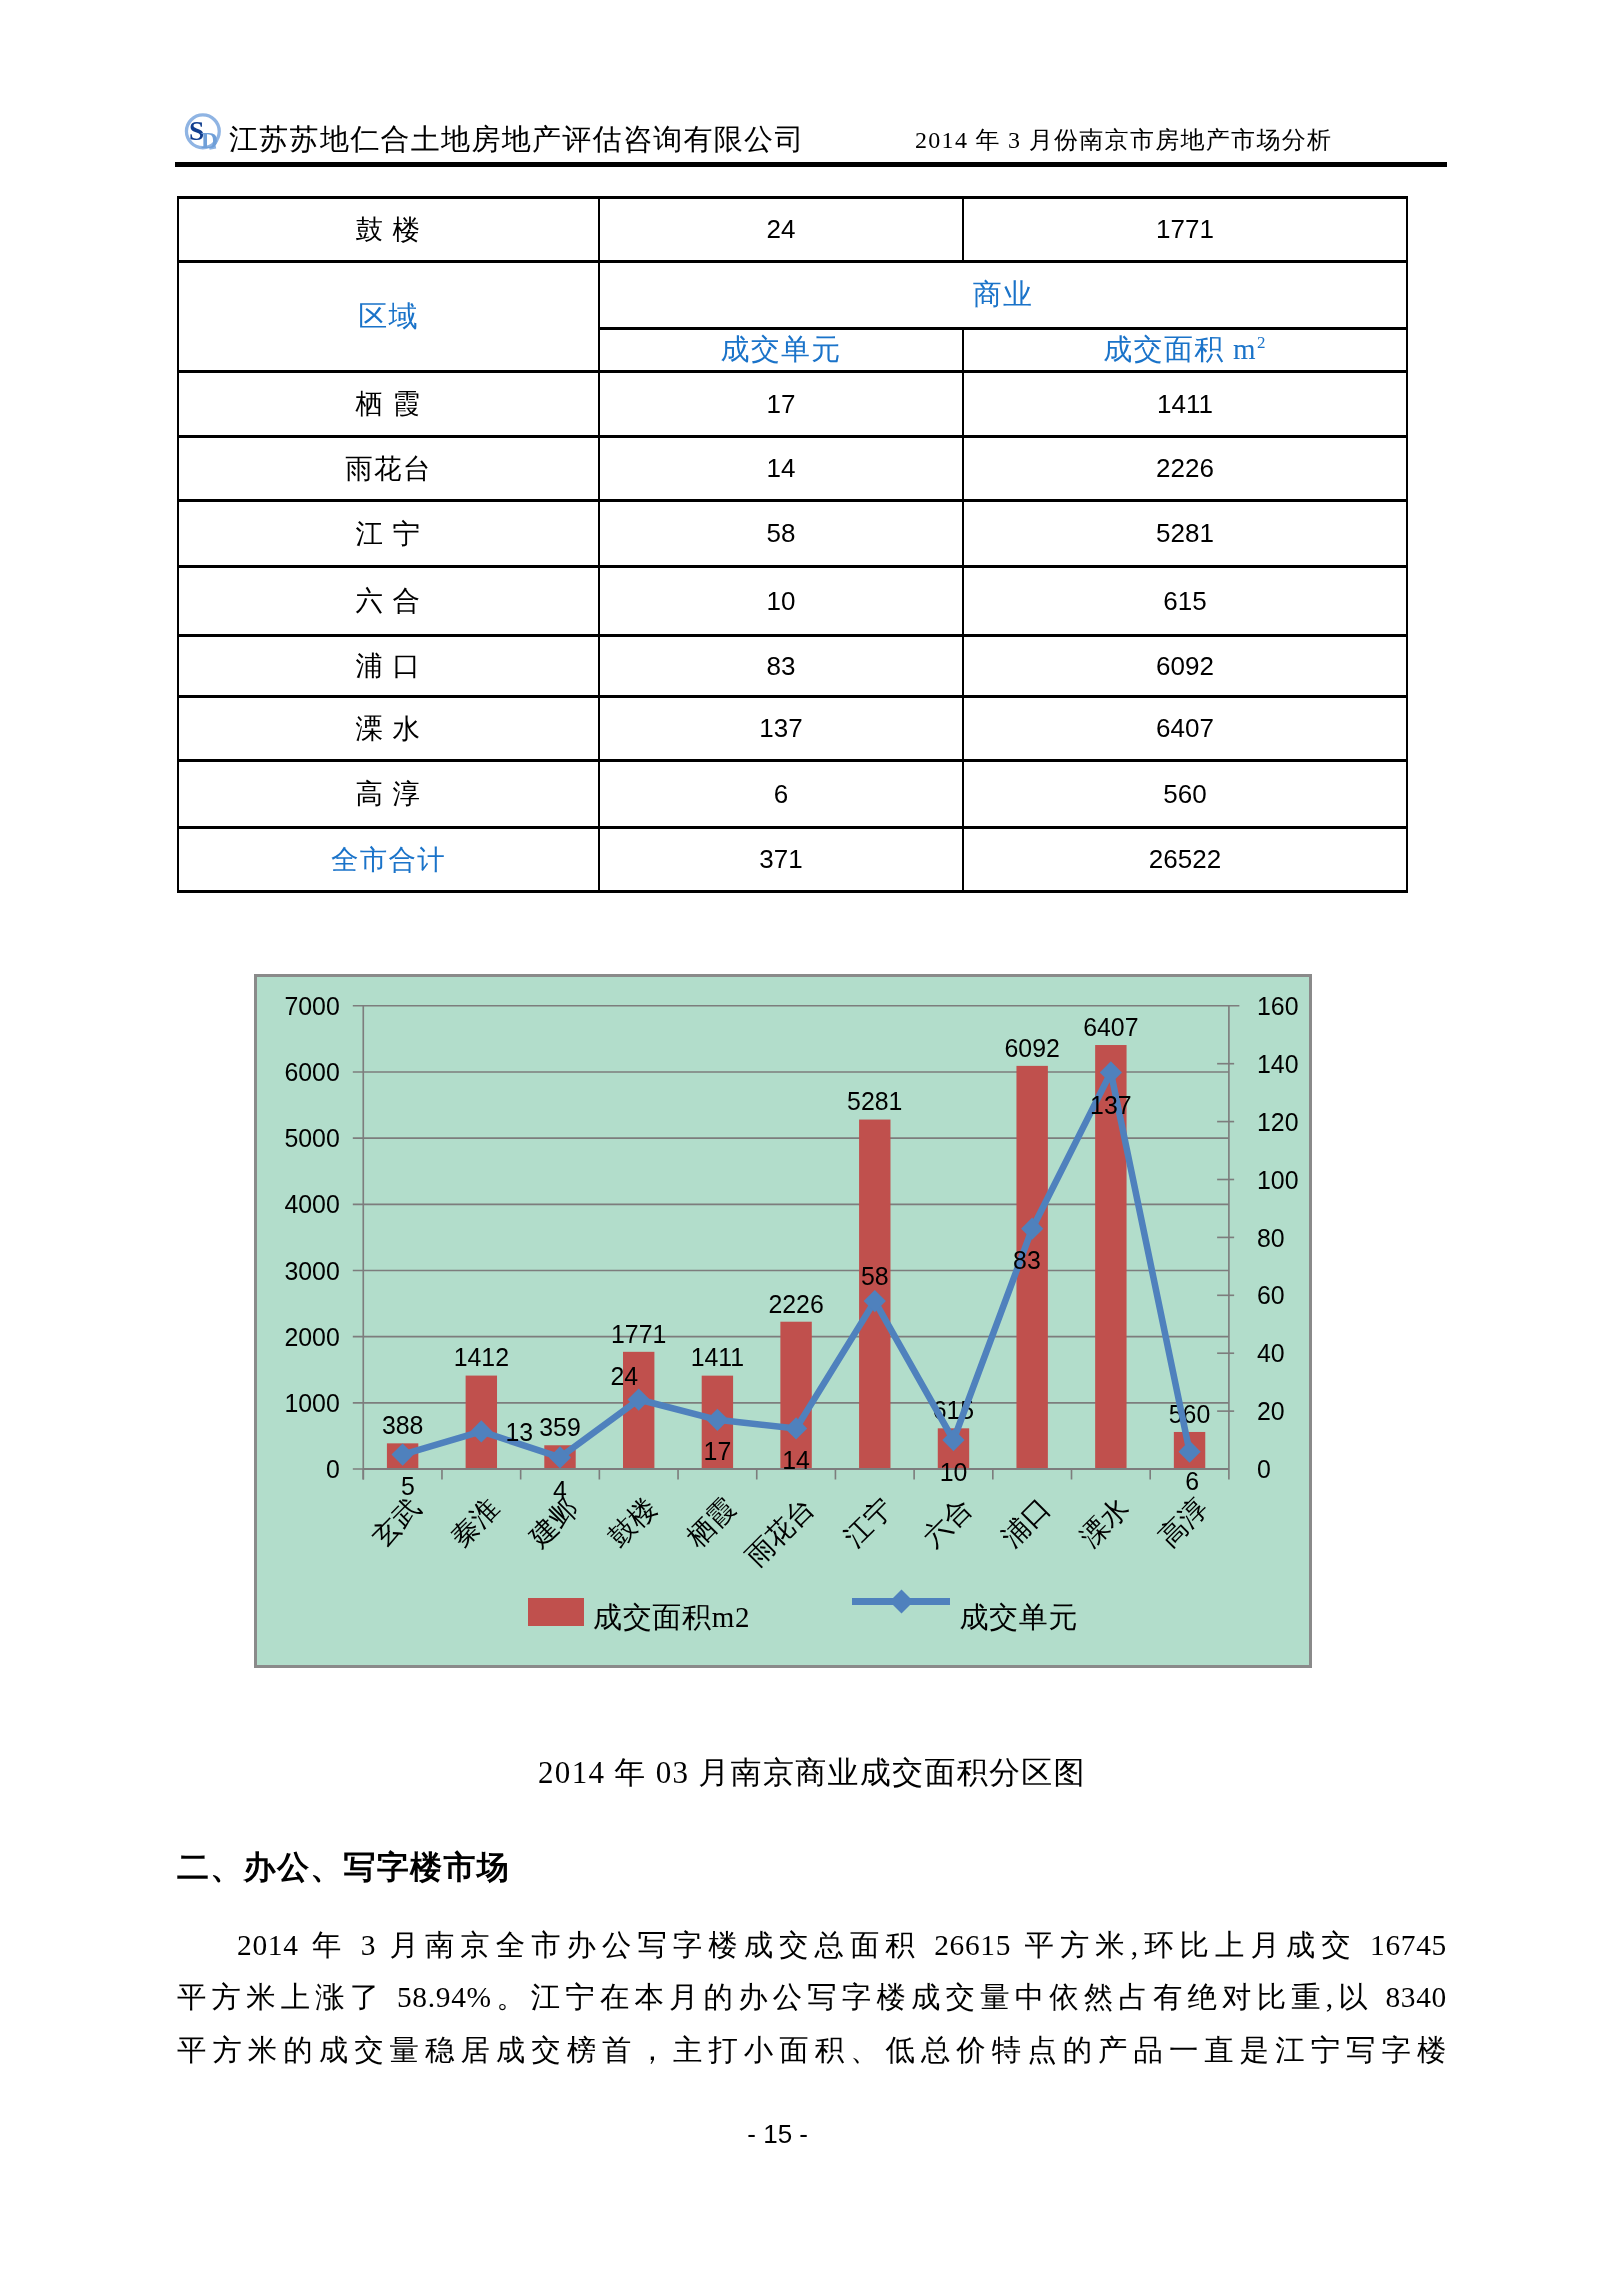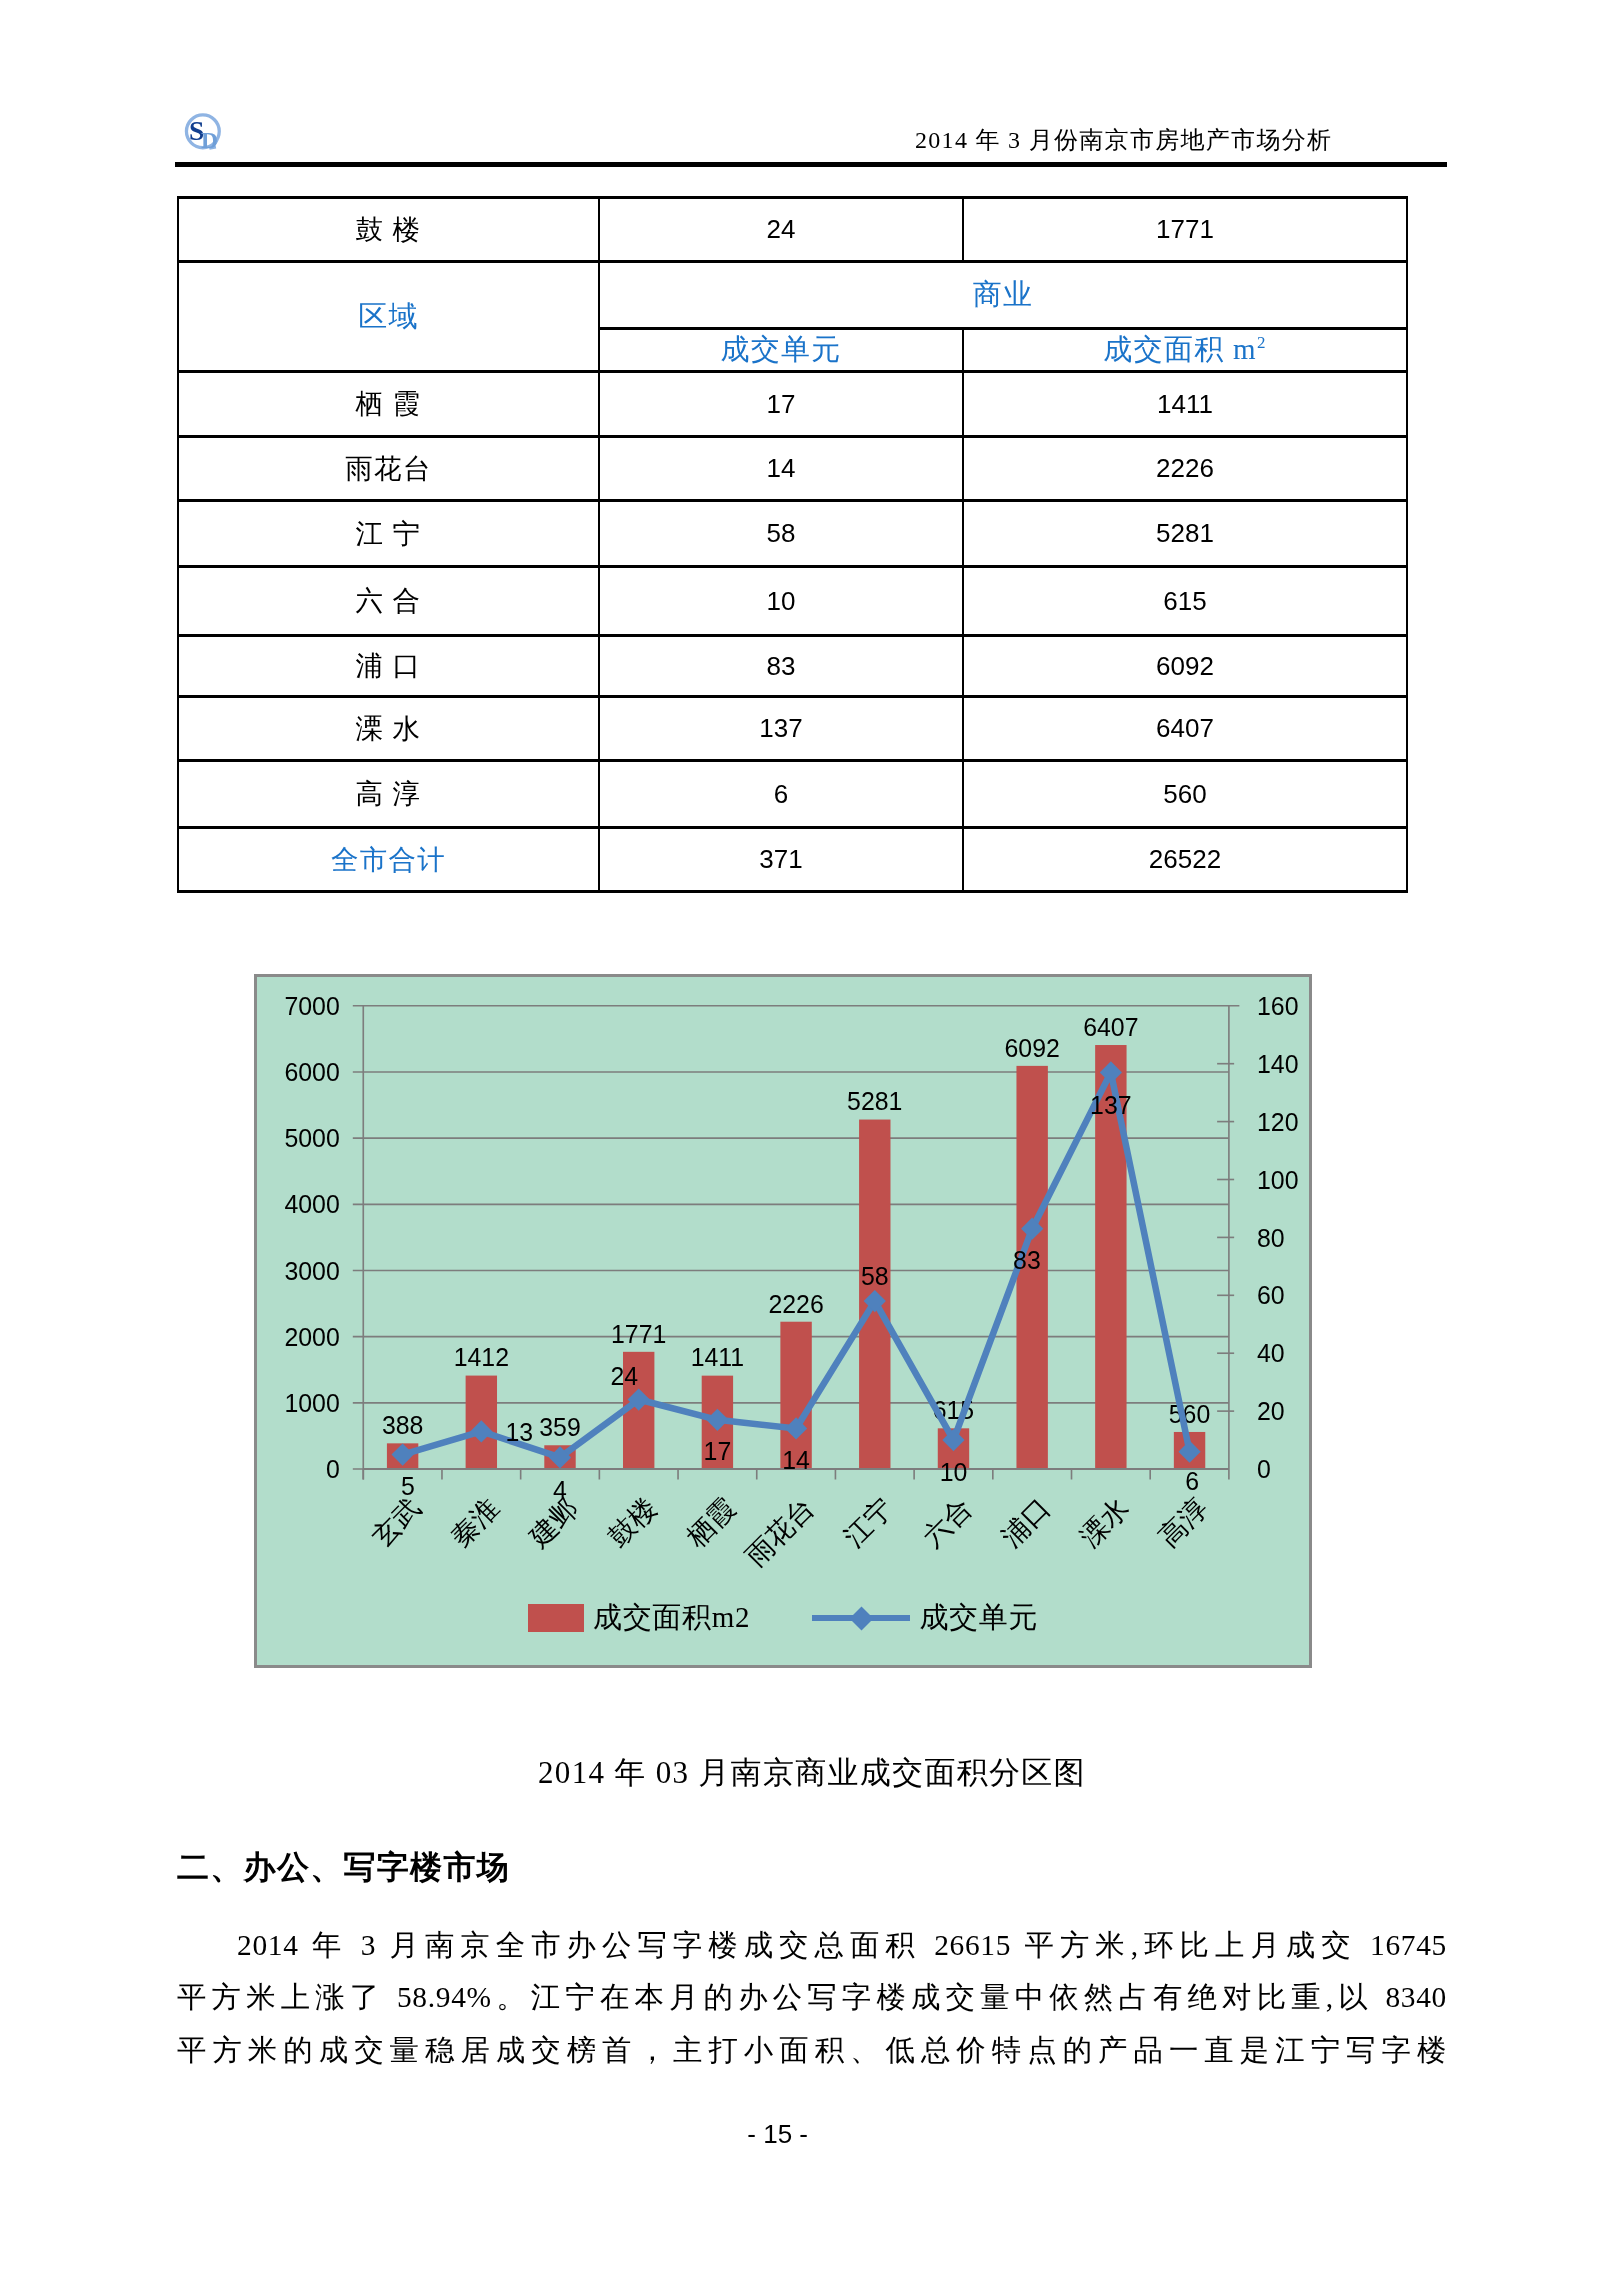--- a/index.html
+++ b/index.html
@@ -25,21 +25,21 @@
   td.hdr sup{font-size:17px;}
 
   
   .chart{position:absolute;left:254px;top:974px;width:1058px;height:694px;
          background:#b2ddcb;border:3.3px solid #8a8a8a;box-sizing:border-box;}
   .chart svg{position:absolute;left:0;top:0;}
   .chart svg text{font-family:"Liberation Sans",sans-serif;fill:#000;}
   .legend{position:absolute;left:0;top:614px;width:100%;height:54px;
           display:flex;justify-content:center;align-items:center;gap:62px;
           font-size:29px;letter-spacing:0.7px;}
-  .legend-item{display:flex;align-items:center;gap:9.2px;}
+  .legend-item{display:flex;align-items:flex-start;gap:9.2px;margin-left:40px;}
   .sw-bar{width:56px;height:27.5px;background:#c0504d;}
   .sw-line{width:98px;height:6.5px;background:#4f81bd;position:relative;}
   .sw-diamond{position:absolute;left:41px;top:-5.2px;width:17px;height:17px;
               transform:rotate(45deg);background:#4f81bd;}
 
   
   .caption{position:absolute;left:177px;top:1752px;width:1270px;text-align:center;
            font-size:31px;font-weight:normal;letter-spacing:1.3px;}
   .heading{position:absolute;left:177px;top:1840px;font-size:32px;font-weight:bold;
            font-family:"Liberation Sans",sans-serif;letter-spacing:1.3px;margin-top:6px;}
@@ -55,20 +55,21 @@
 <body>
 
 <div class="page">
 
   <svg class="logo" viewBox="0 0 62 64">
     <circle cx="30" cy="31" r="25" fill="none" stroke="#8fb4e3" stroke-width="5"></circle>
     <path d="M 52 44 q -4 9 -12 13 l 10 -2" fill="none" stroke="#8fb4e3" stroke-width="4"></path>
     <text x="9" y="44" font-family="Liberation Serif, serif" font-size="42" font-weight="bold" fill="#123f8f">S</text>
     <text x="27" y="57" font-family="Liberation Serif, serif" font-size="36" font-weight="bold" fill="#6f9fd8">D</text>
   </svg>
+  <div class="company">江苏苏地仁合土地房地产评估咨询有限公司</div>
   <div class="report-title">2014 年 3 月份南京市房地产市场分析</div>
   <div class="header-rule"></div>
 
   <div class="tbl-wrap">
     <table class="data">
       <colgroup>
           <col style="width:421px">
           <col style="width:364px">
           <col style="width:444px">
         </colgroup>

